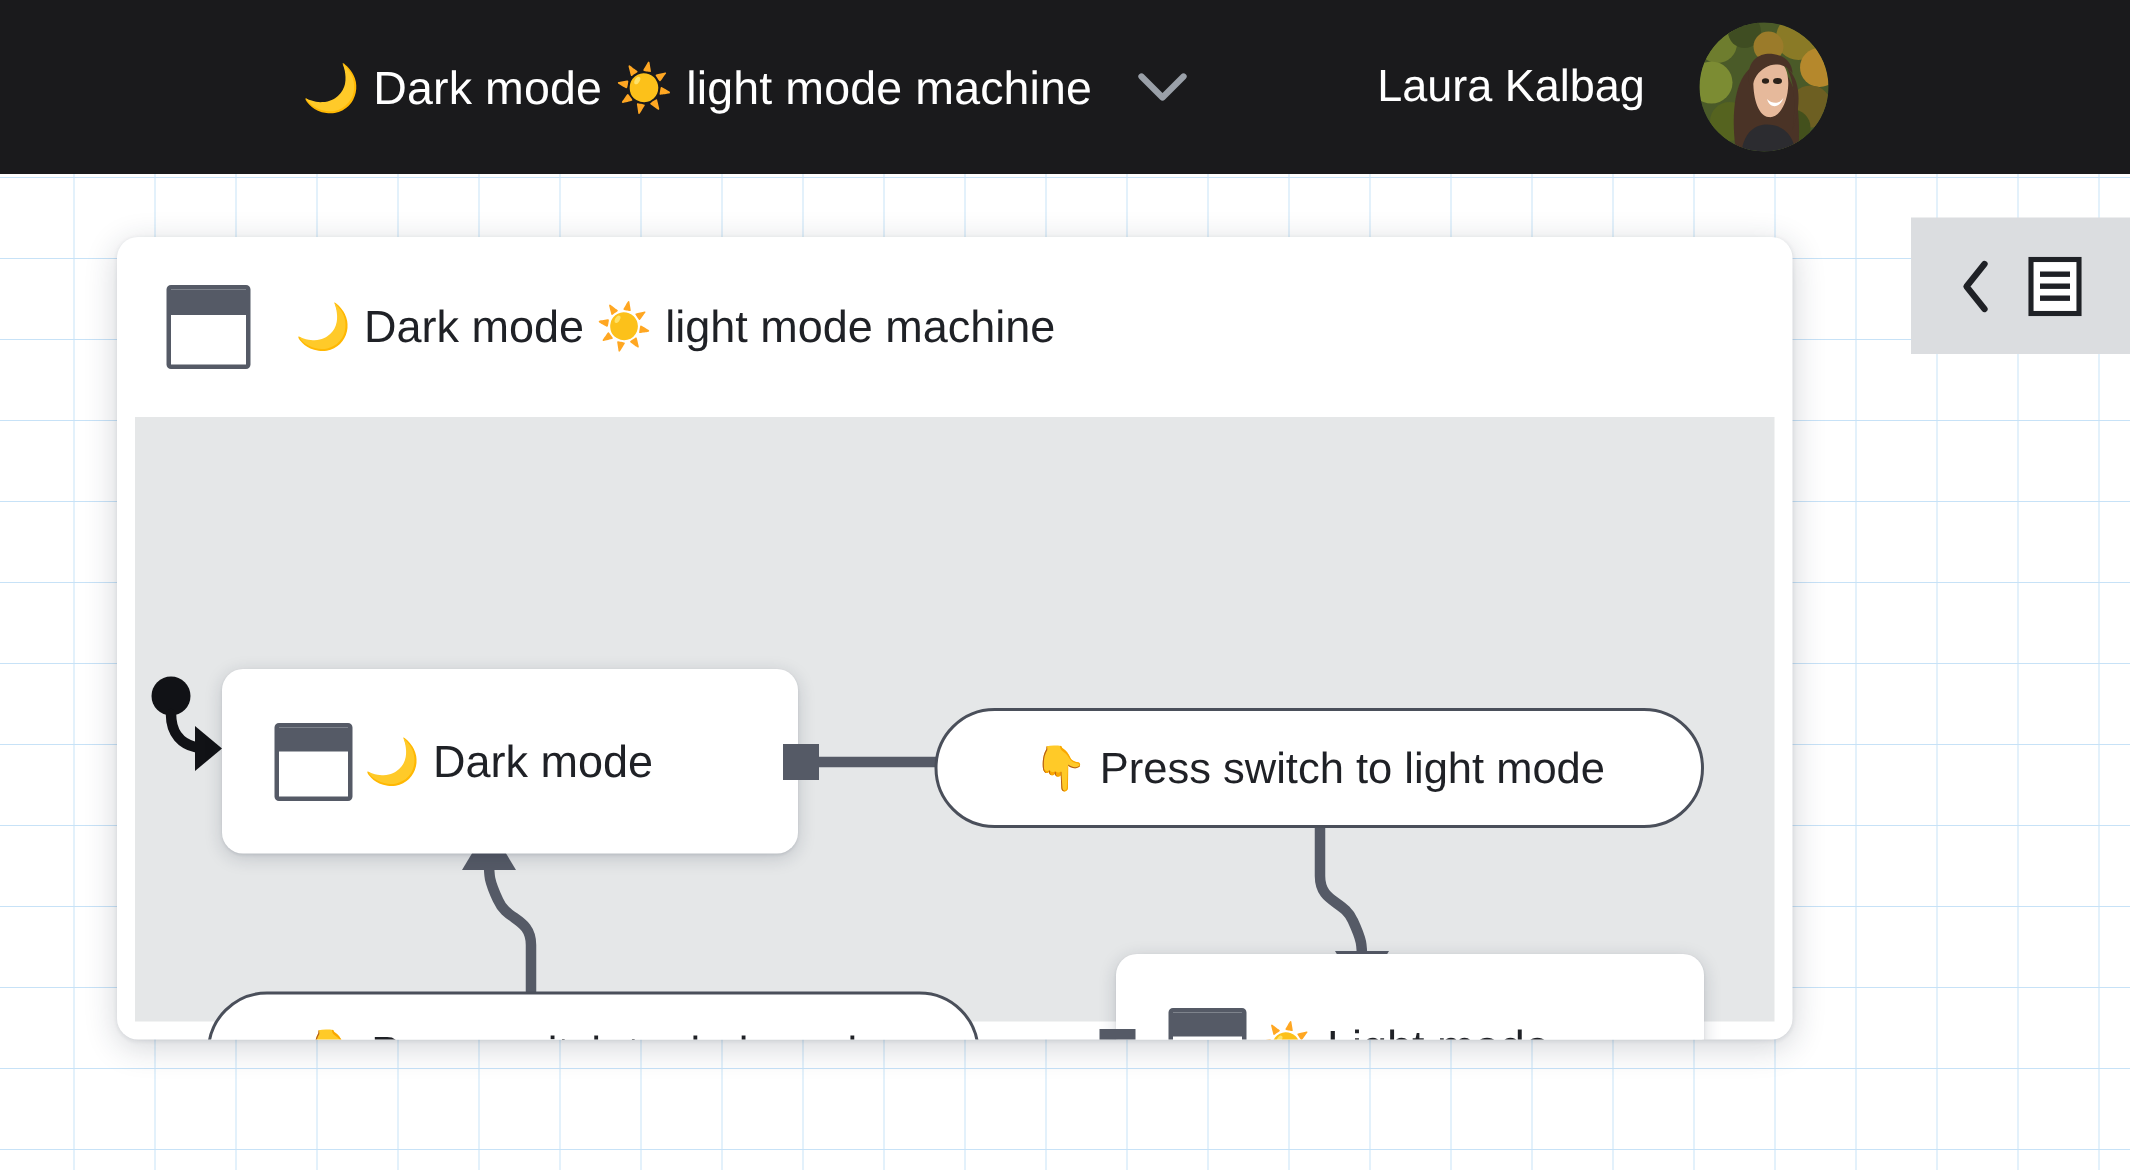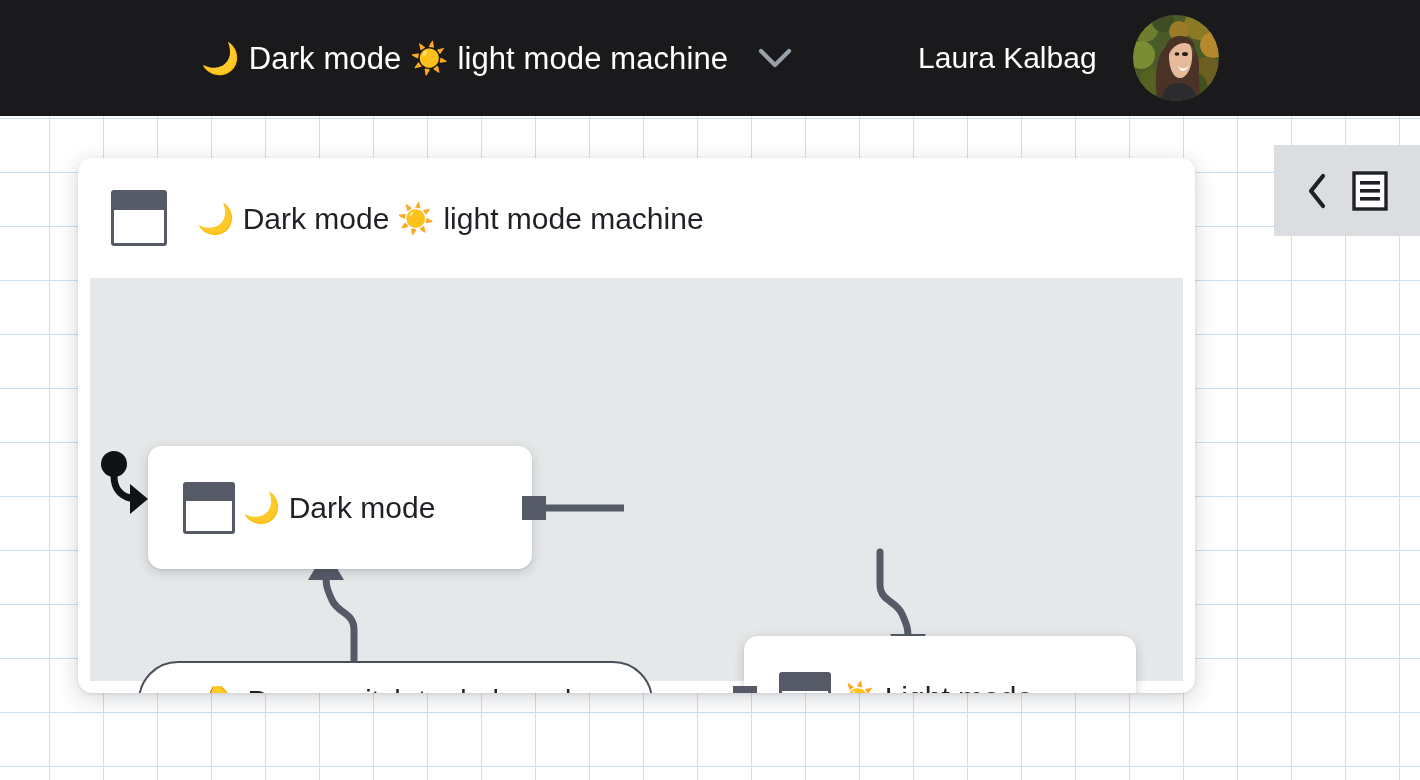--- a/index.html
+++ b/index.html
@@ -330,20 +330,23 @@
       <div class="node" id="node-dark">
         <span class="state-icon sm"></span>
         <span class="node-label">🌙 Dark mode</span>
       </div>
 
       <div class="node" id="node-light">
         <span class="state-icon sm"></span>
         <span class="node-label">☀️ Light mode</span>
       </div>
 
+      <div class="pill" id="pill-to-light">
+        <span class="pill-label">👇 Press switch to light mode</span>
+      </div>
 
       <div class="pill" id="pill-to-dark">
         <span class="pill-label">👇 Press switch to dark mode</span>
       </div>
 
     </div>
   </div>
 
 </div>
 

